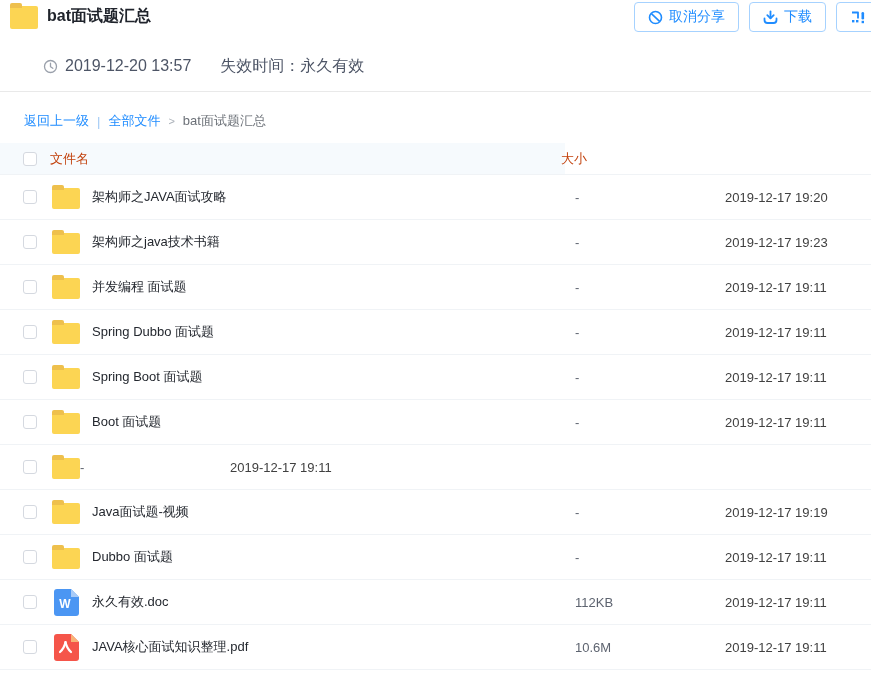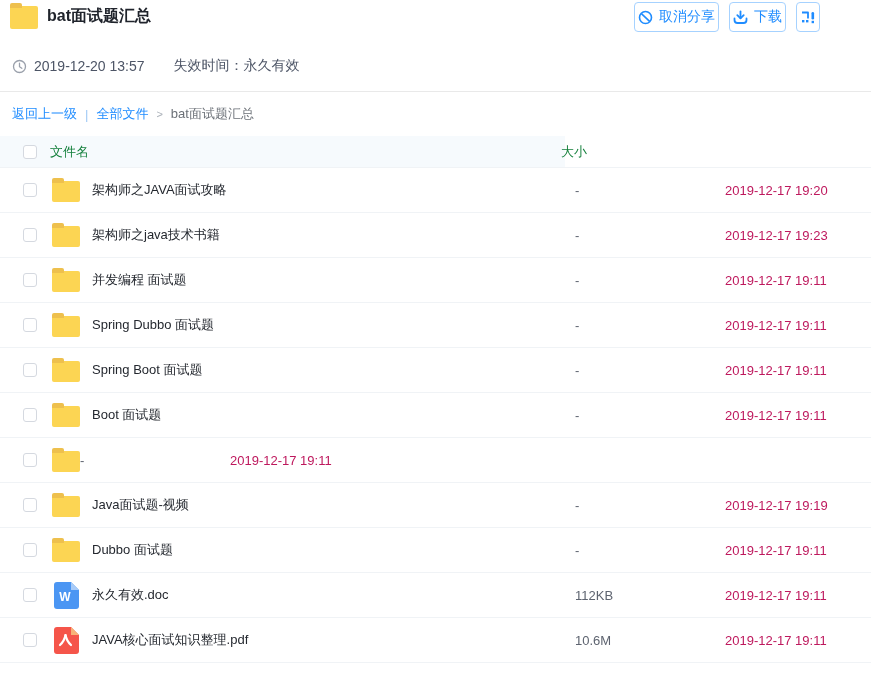--- a/index.html
+++ b/index.html
@@ -22,47 +22,47 @@
     content:""; position:absolute; top:-3px; left:0;
     width:12px; height:5px; background:#eec04d; border-radius:2px 2px 0 0;
   }
   .page-title { font-size:16px; font-weight:bold; color:#20242c; }
   .actions {
     position:absolute; left:634px; top:0;
     display:flex; gap:10px; white-space:nowrap;
   }
   .btn {
     height:30px; display:flex; align-items:center; gap:6px;
-    padding:0 3px; background:#fff;
+    padding:0 13px; background:#fff;
     border:1px solid #a6d2ff; border-radius:4px;
     color:#1f8cff; font-size:14px; cursor:pointer; flex:none;
   }
   .btn svg { flex:none; }
   
   .info-row {
     display:flex; align-items:center; gap:7px;
     padding-left:12px; margin-top:25px; height:18px;
-    font-size:14px; color:#4d5566;
+    font-size:16px; color:#4d5566;margin-left:31px;
   }
   .expiry { margin-left:22px; }
   .divider { height:1px; background:#e9e9e9; margin-top:16px; }
   
   .breadcrumb {
     display:flex; align-items:center; gap:8px;
-    padding-left:12px; margin-top:13px; height:18px; font-size:13px;
+    padding-left:24px; margin-top:20px; height:18px; font-size:13px;
   }
   .crumb-link { color:#1f8cff; text-decoration:none; cursor:pointer; }
   .crumb-pipe { color:#9fc9f5; }
   .crumb-gt { color:#aab0b8; font-size:11px; }
   .crumb-current { color:#6b7077; }
   
   .table { margin-top:13px; }
   .thead {
     position:relative; height:32px; display:flex; align-items:center;
-    font-size:13px; color:#15803d;
+    font-size:13px; color:#c2410c;
     border-bottom:1px solid #f0f3f6;
   }
   .thead::before {
     content:""; position:absolute; left:0; top:0; bottom:0; width:565px;
     background:#f6fafd;
   }
   .thead > * { position:relative; }
   .checkbox {
     width:14px; height:14px; background:#fff;
     border:1px solid #d5d9e0; border-radius:3px;
@@ -80,21 +80,21 @@
     position:relative; width:28px; height:21px;
     background:#fcd553; border-radius:2px; margin-top:2px;
   }
   .icon-folder::before {
     content:""; position:absolute; top:-3px; left:0;
     width:12px; height:5px; background:#eec04d; border-radius:2px 2px 0 0;
   }
   .file-name { margin-left:12px; width:483px; color:#24282f; cursor:pointer;
                overflow:hidden; text-overflow:ellipsis; white-space:nowrap; }
   .row .col-size { color:#5e6470; }
-  .row .col-date { color:#be185d; }
+  .row .col-date { color:#404040; }
 </style>
 </head>
 <body>
 
 <div class="topbar">
   <div class="title-wrap">
     <span class="big-folder"></span>
     <span class="page-title">bat面试题汇总</span>
   </div>
   <div class="actions">

